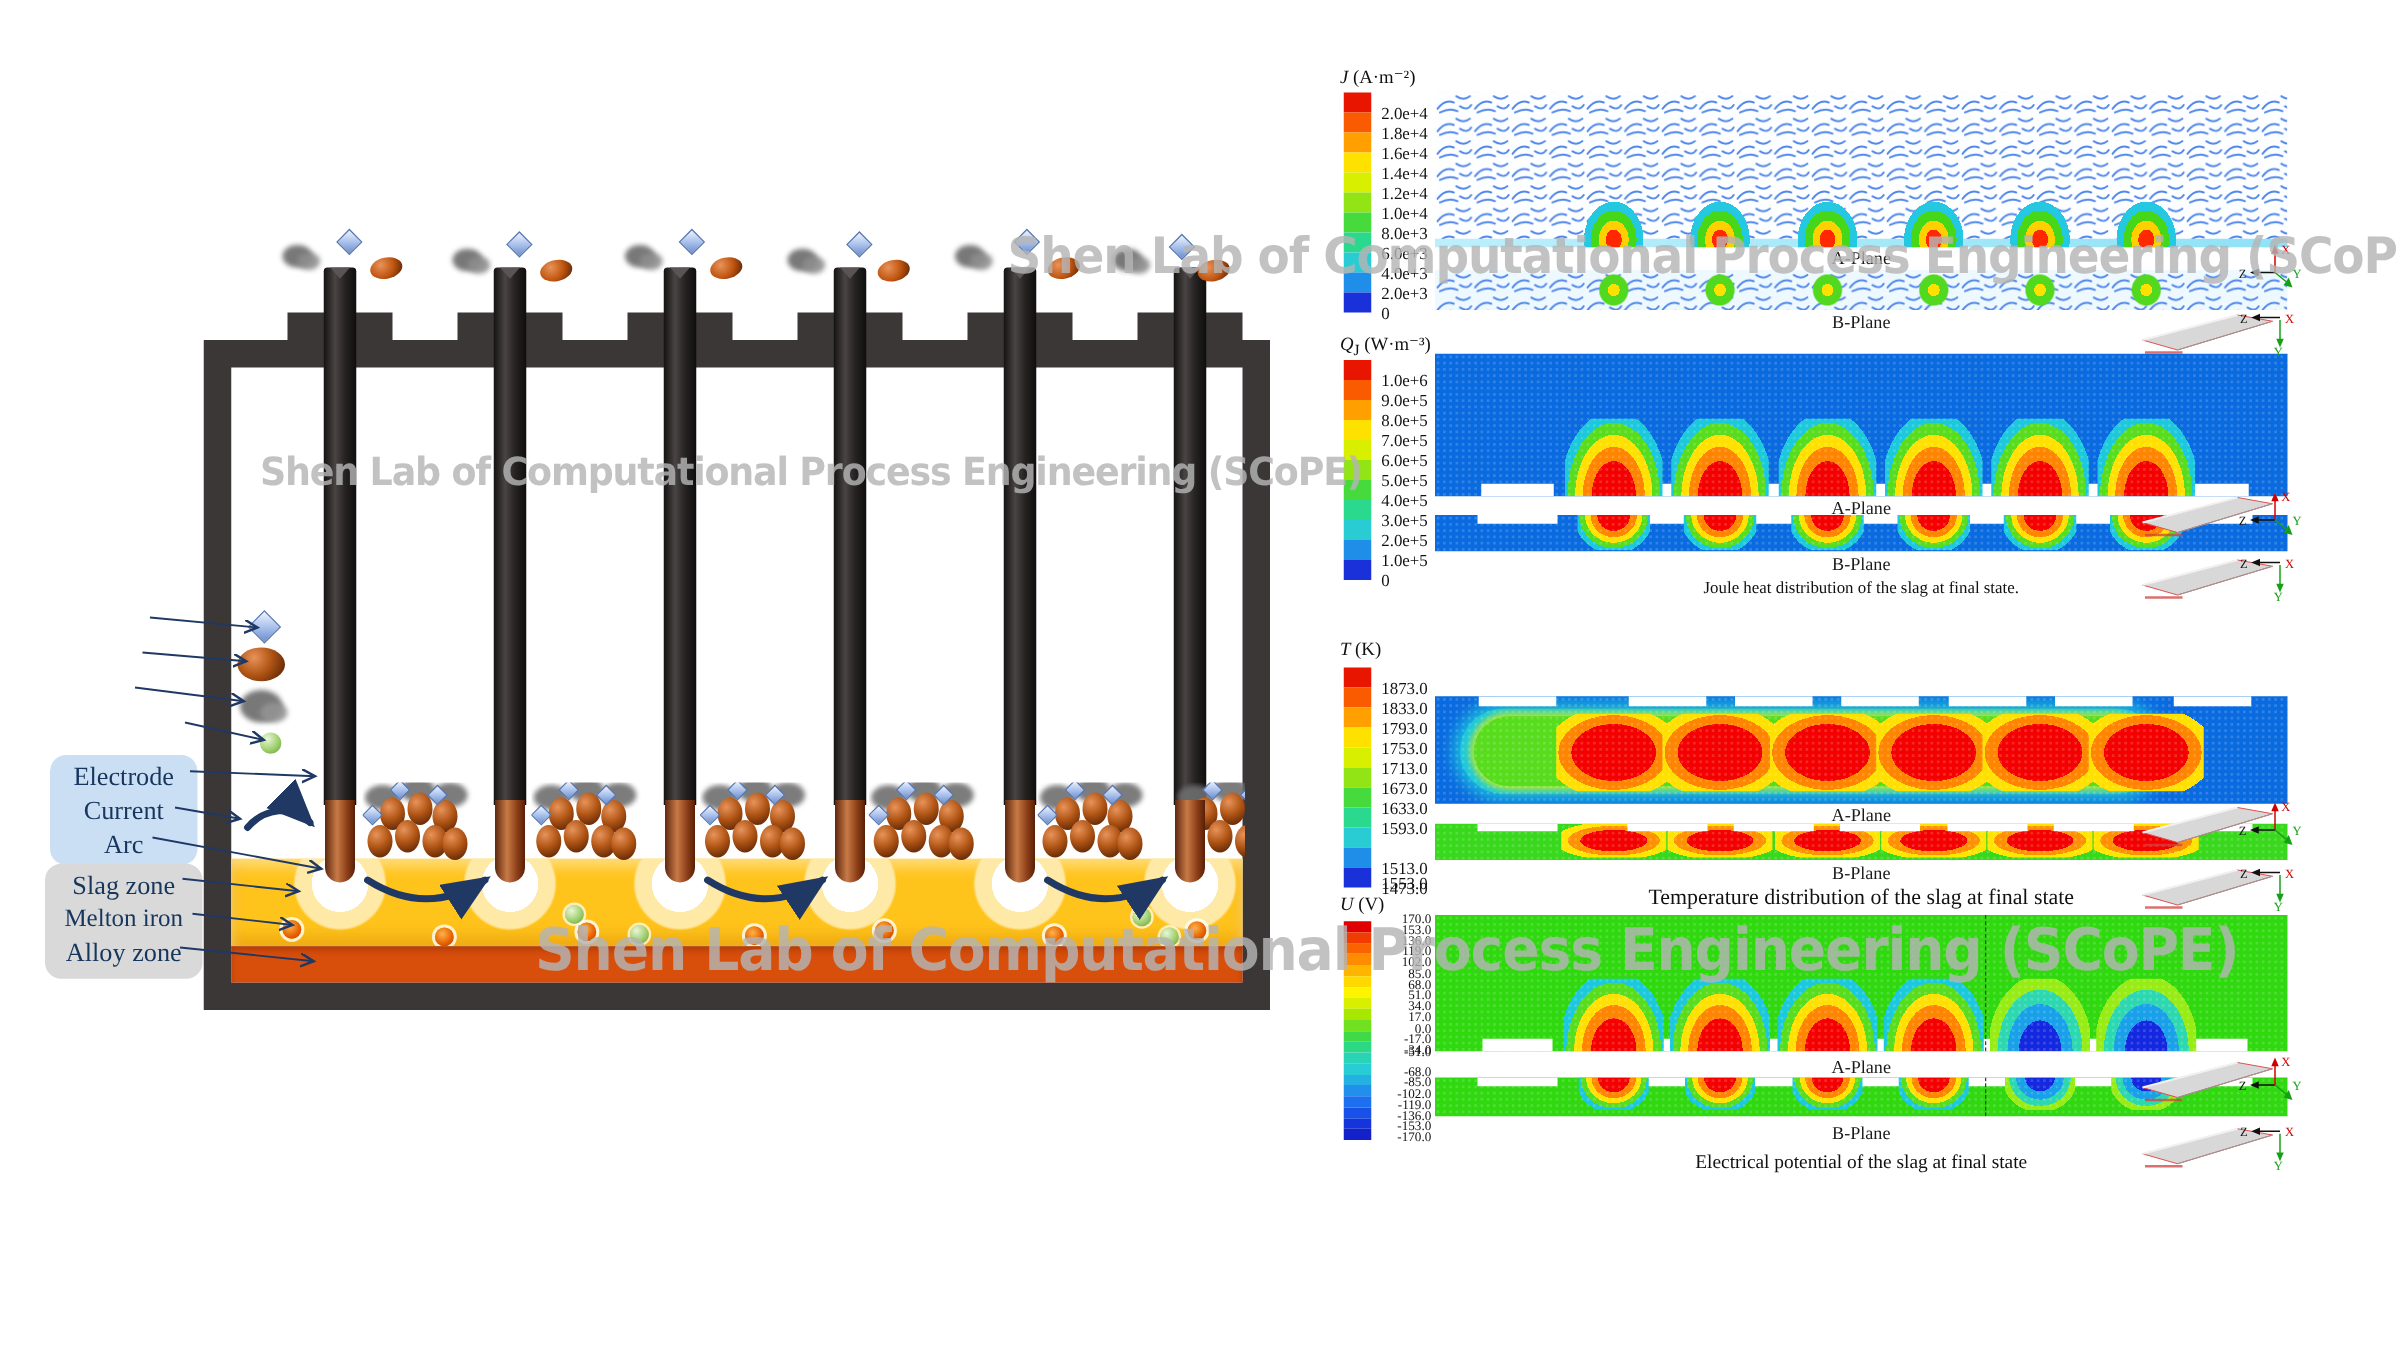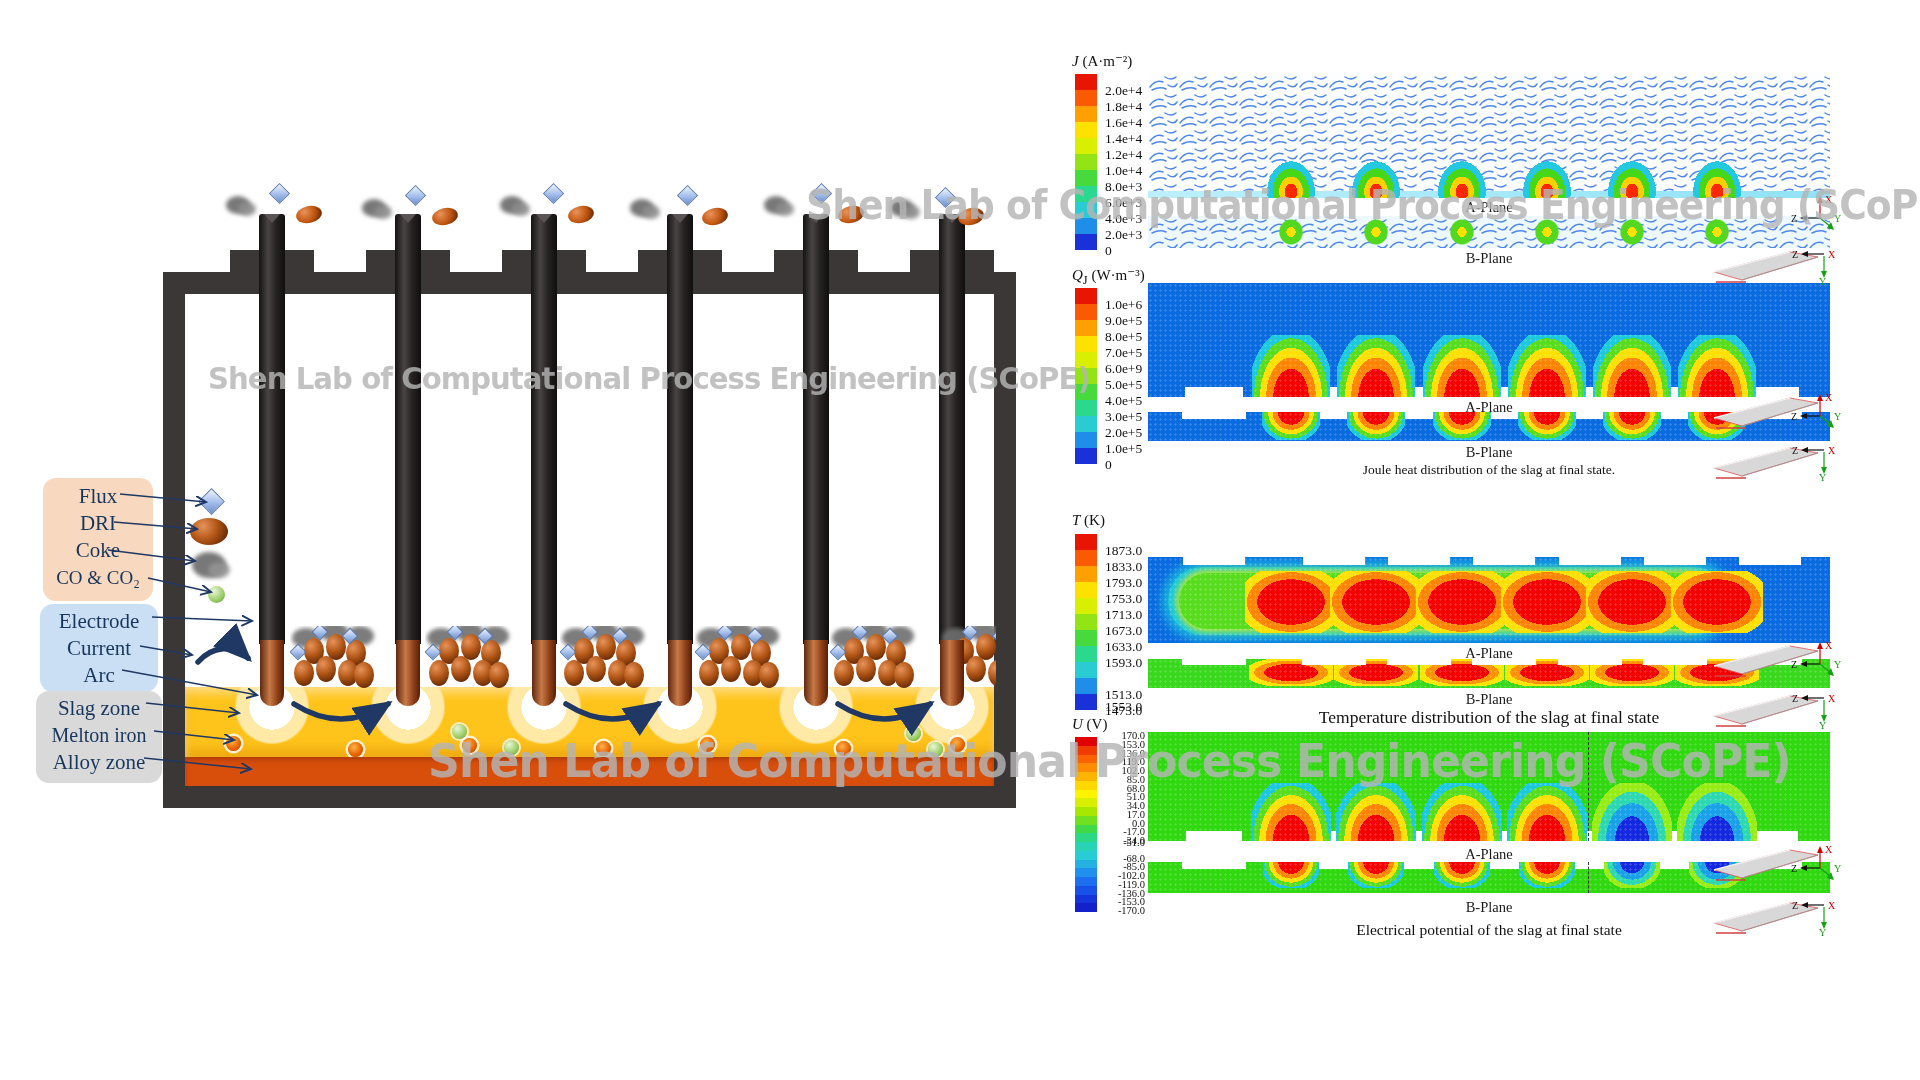--- a/index.html
+++ b/index.html
@@ -251,21 +251,21 @@
       <div style="height: 9.09091%; background: rgb(42, 216, 142);"></div>
       <div style="height: 9.09091%; background: rgb(40, 204, 210);"></div>
       <div style="height: 9.09091%; background: rgb(30, 142, 232);"></div>
       <div style="height: 9.09091%; background: rgb(26, 48, 216);"></div>
     </div>
   <div class="cbl" style="left:1099px;top:288px;width:64px;height:176px;">
       <div class="tick" style="top: 9px;">1.0e+6</div>
       <div class="tick" style="top: 25px;">9.0e+5</div>
       <div class="tick" style="top: 41px;">8.0e+5</div>
       <div class="tick" style="top: 57px;">7.0e+5</div>
-      <div class="tick" style="top: 73px;">6.0e+9</div>
+      <div class="tick" style="top: 73px;">6.0e+5</div>
       <div class="tick" style="top: 89px;">5.0e+5</div>
       <div class="tick" style="top: 105px;">4.0e+5</div>
       <div class="tick" style="top: 121px;">3.0e+5</div>
       <div class="tick" style="top: 137px;">2.0e+5</div>
       <div class="tick" style="top: 153px;">1.0e+5</div>
       <div class="tick" style="top: 169px;">0</div>
     </div>
   <div class="abs" style="left:1075px;top:534px;width:22px;height:176px;z-index:15;">
       <div style="height: 9.09091%; background: rgb(232, 22, 0);"></div>
       <div style="height: 9.09091%; background: rgb(250, 90, 0);"></div>
@@ -561,26 +561,20 @@
           <line x1="112" y1="16" x2="112" y2="33" stroke="#16a016" stroke-width="1.2"></line>
           <polygon points="112,38 109,31 115,31" fill="#16a016"></polygon>
           <text x="107" y="45" font-size="10" fill="#16a016">Y</text>
         </svg></div>
     </div>
 
   <div class="wm" style="left:806px;top:182px;font-size:40px;">Shen Lab of Computational Process Engineering (SCoPE)</div>
   <div class="wm" style="left:208px;top:360px;font-size:31px;">Shen Lab of Computational Process Engineering (SCoPE)</div>
   <div class="wm" style="left:428px;top:733px;font-size:47px;">Shen Lab of Computational Process Engineering (SCoPE)</div>
 
-  <div class="lblbox" style="left: 43px; top: 478px; width: 110px; height: 118px; padding-top: 5px; background: rgb(248, 216, 190);">
-    <div class="ln">Flux</div>
-    <div class="ln">DRI</div>
-    <div class="ln">Coke</div>
-    <div class="ln" style="font-size:19px;">CO &amp; CO₂</div>
-  </div>
   <div class="lblbox" style="left: 40px; top: 604px; width: 118px; height: 84px; padding-top: 4px; background: rgb(203, 223, 244);">
     <div class="ln">Electrode</div>
     <div class="ln">Current</div>
     <div class="ln">Arc</div>
   </div>
   <div class="lblbox" style="left: 36px; top: 691px; width: 126px; height: 88px; padding-top: 4px; background: rgb(217, 217, 217);">
     <div class="ln">Slag zone</div>
     <div class="ln" style="font-size:20px;">Melton iron</div>
     <div class="ln">Alloy zone</div>
   </div>

